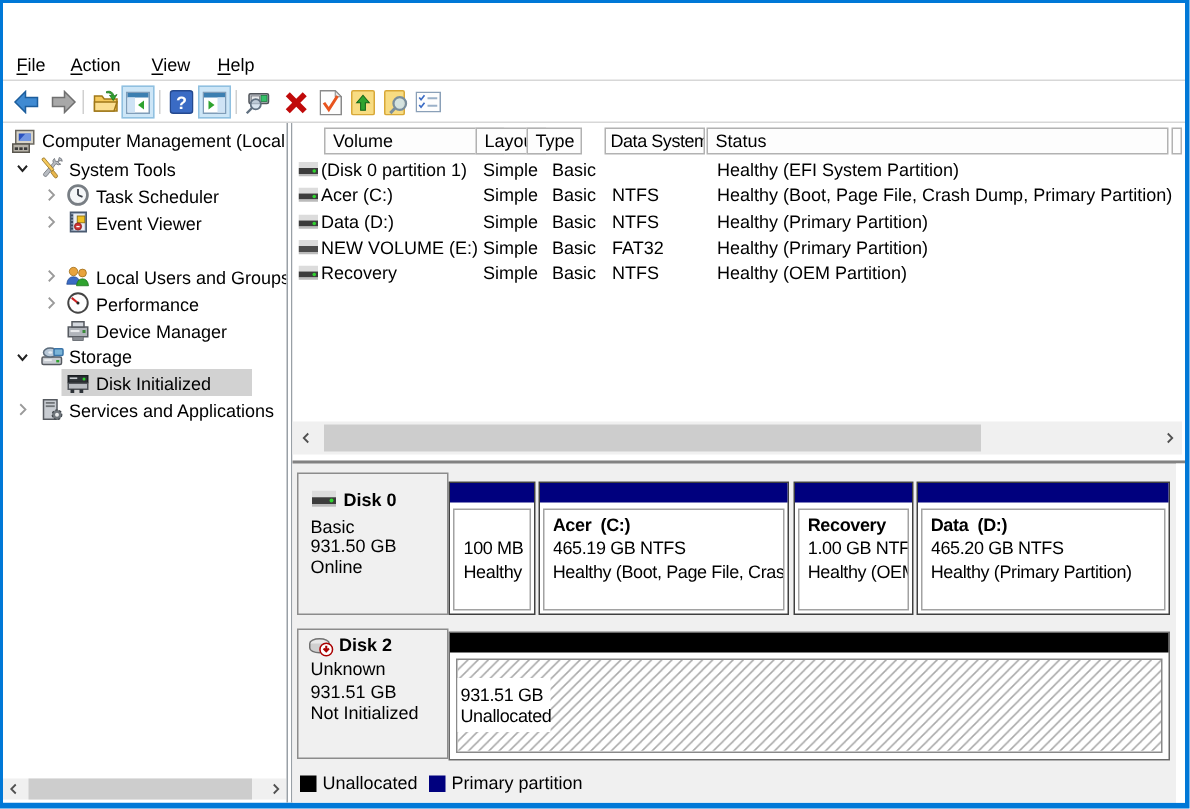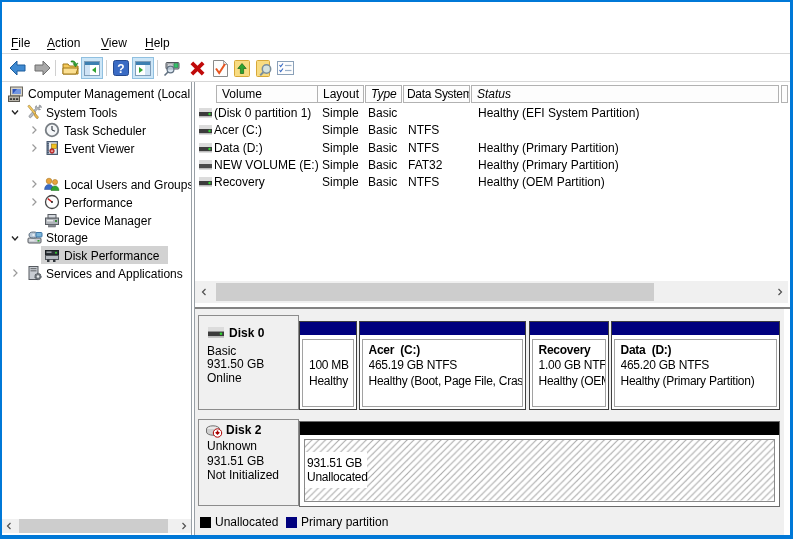--- a/index.html
+++ b/index.html
@@ -280,21 +280,21 @@
     <div class="trow" style="top:164px">
       <div class="abs" style="left:39px; top:0; width:127px; height:18px; background:#d2d2d2"></div>
       <svg class="ticon" style="left:42px" viewBox="0 0 16 16">
         <rect x="1.5" y="3.5" width="13" height="4.5" fill="#2e3338" stroke="#1a1e22"></rect>
         <rect x="2.5" y="4.6" width="5" height="1.1" fill="#c8ccd0"></rect>
         <circle cx="12" cy="5.7" r="1" fill="#2fd42f"></circle>
         <rect x="1.5" y="8.5" width="13" height="4" fill="#b8bcc2" stroke="#50545a"></rect>
         <rect x="3" y="12.5" width="2.5" height="2.5" fill="#2e3338"></rect>
         <rect x="9" y="12.5" width="2.5" height="2.5" fill="#2e3338"></rect>
       </svg>
-      <div class="tlabel" style="left:62px">Disk Performance</div>
+      <div class="tlabel" style="left:62px">Disk Initialized</div>
     </div>
 
     <div class="trow" style="top:182px">
       <svg class="chev" style="left:7px" viewBox="0 0 12 12">
           <polyline points="4.5,2.5 8,6 4.5,9.5" fill="none" stroke="#9a9a9a" stroke-width="1.2"></polyline>
         </svg>
       <svg class="ticon" style="left:25px" viewBox="0 0 16 16">
         <rect x="2" y="1.5" width="9" height="13" fill="#c8ccd2" stroke="#565a60"></rect>
         <rect x="3.5" y="3" width="6" height="1.2" fill="#707478"></rect>
         <rect x="3.5" y="5.2" width="6" height="1.2" fill="#707478"></rect>
@@ -312,23 +312,23 @@
       <svg class="abs" style="left:178px;top:3px" width="8" height="8" viewBox="0 0 8 8">
           <path d="M2.5 1 L5.5 4 L2.5 7" fill="none" stroke="#505050" stroke-width="1.2"></path>
         </svg>
     </div>
   </div>
   <div id="divider"></div>
   <div id="rightpane">
 
     <div class="hcell" style="left:1px; width:120px;margin-left:20px;">Volume</div>
     <div class="hcell" style="left:122px; width:47px;">Layout</div>
-    <div class="hcell" style="left:170px; width:37px;font-style:italic;">Type</div>
+    <div class="hcell" style="left:156px; width:37px;">Type</div>
     <div class="hcell" style="left:208px; width:67px; padding-left:3px; letter-spacing:-0.3px;">Data System</div>
-    <div class="hcell" style="left:276px; width:308px;font-style:italic;">Status</div>
+    <div class="hcell" style="left:276px; width:308px;">Status</div>
     <div class="hcell" style="left:586px; width:7px;"></div>
 
     <div class="vrow" style="top:22px">
       <svg class="abs" style="left:4px;top:4px" width="13" height="10" viewBox="0 0 13 10">
           <rect x="0" y="0" width="13" height="4" fill="#dcdcdc"></rect>
           <rect x="0" y="4" width="13" height="4" fill="#3c3c3c"></rect>
           <rect x="0" y="8" width="13" height="1.5" fill="#bbb"></rect>
           <circle cx="10.5" cy="6" r="1.2" fill="#2fd42f"></circle>
         </svg>
       <span style="left:19px">(Disk 0 partition 1)</span>
@@ -340,20 +340,21 @@
       <svg class="abs" style="left:4px;top:4px" width="13" height="10" viewBox="0 0 13 10">
           <rect x="0" y="0" width="13" height="4" fill="#dcdcdc"></rect>
           <rect x="0" y="4" width="13" height="4" fill="#3c3c3c"></rect>
           <rect x="0" y="8" width="13" height="1.5" fill="#bbb"></rect>
           <circle cx="10.5" cy="6" r="1.2" fill="#2fd42f"></circle>
         </svg>
       <span style="left:19px">Acer (C:)</span>
         <span style="left:127px">Simple</span>
         <span style="left:173px">Basic</span>
         <span style="left:213px">NTFS</span>
+        <span style="left:283px">Healthy (Boot, Page File, Crash Dump, Primary Partition)</span>
     </div>
     <div class="vrow" style="top:56.6px">
       <svg class="abs" style="left:4px;top:4px" width="13" height="10" viewBox="0 0 13 10">
           <rect x="0" y="0" width="13" height="4" fill="#dcdcdc"></rect>
           <rect x="0" y="4" width="13" height="4" fill="#3c3c3c"></rect>
           <rect x="0" y="8" width="13" height="1.5" fill="#bbb"></rect>
           <circle cx="10.5" cy="6" r="1.2" fill="#2fd42f"></circle>
         </svg>
       <span style="left:19px">Data (D:)</span>
         <span style="left:127px">Simple</span>

